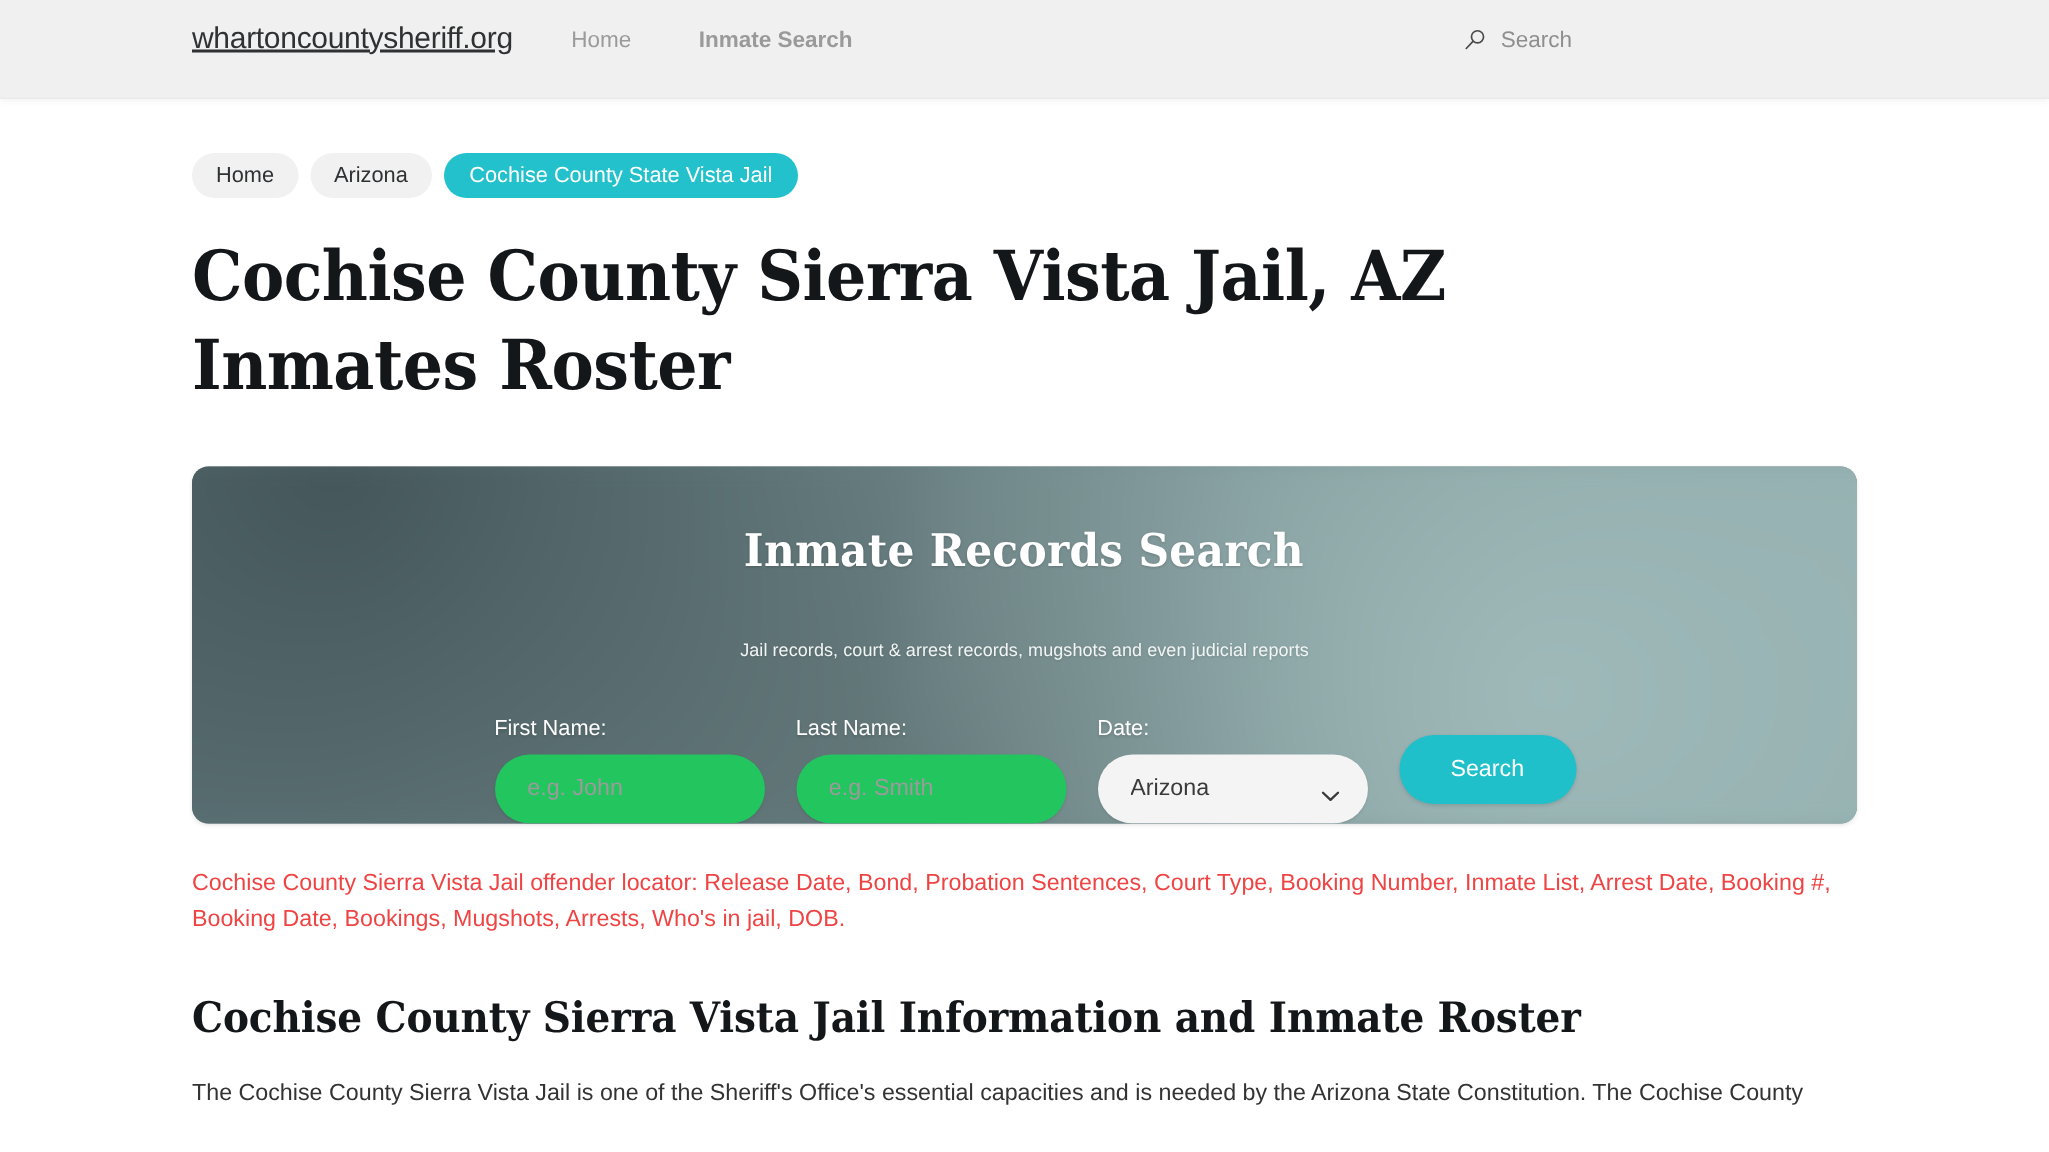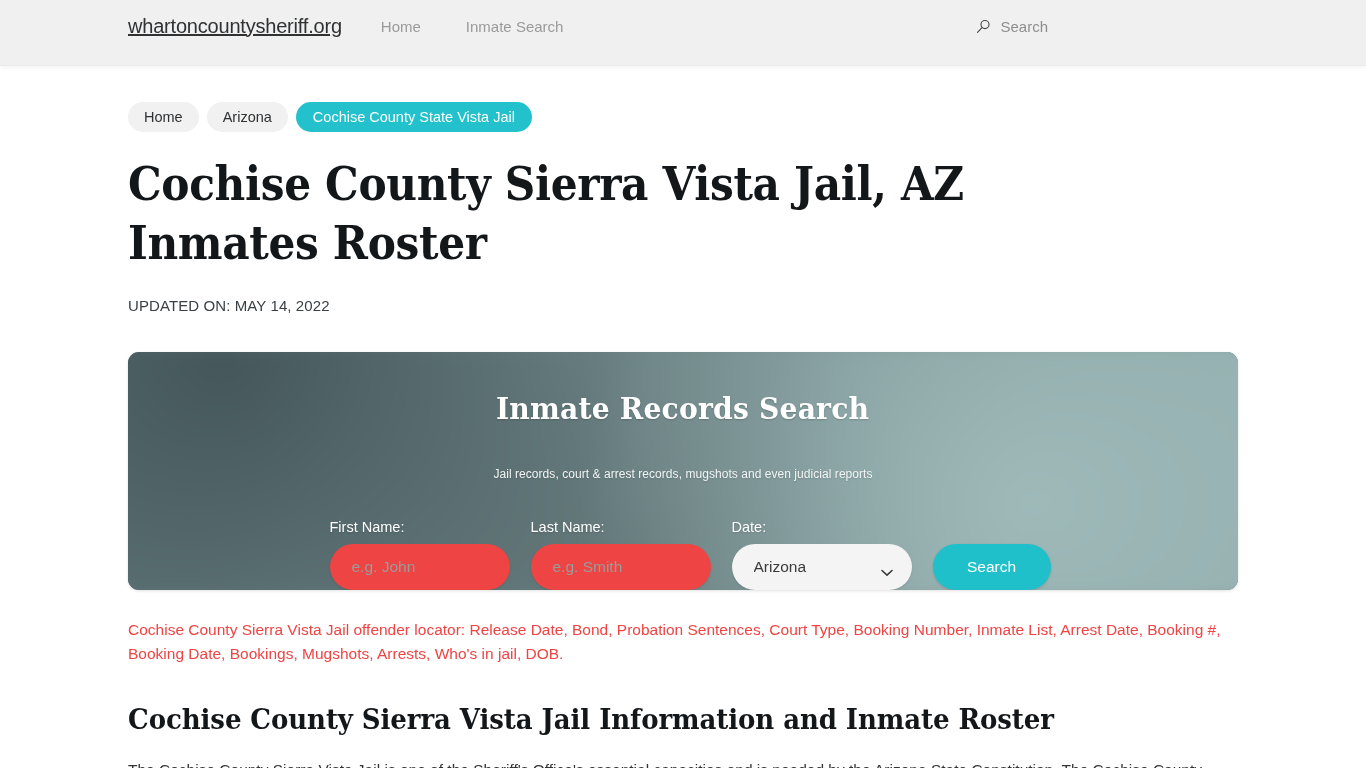--- a/index.html
+++ b/index.html
@@ -41,21 +41,21 @@
     align-items: center;
     margin-left: 39px;
   }
   .nav-link {
     font-size: 15px;
     color: #9a9a9a;
     text-decoration: none;
     margin-right: 45px;
     white-space: nowrap;
   }
-  .nav-link:last-child { margin-right: 0; }
+  .nav-link:last-child { margin-right: 0; font-weight: bold; }
   .header-search {
     margin-left: auto;
     display: flex;
     align-items: center;
     gap: 9px;
     margin-right: 190px;
   }
   .search-icon-wrap {
     width: 15px; height: 15px;
     display: flex; align-items: center; justify-content: center;
@@ -162,41 +162,41 @@
   .panel-subtitle {
     margin-top: 16px;
     font-size: 12px;
     color: #f2f5f5;
     letter-spacing: 0.05px;
     text-shadow: 0 1px 2px rgba(0,0,0,0.14);
   }
   .search-form {
     margin-top: 26px;
     display: flex;
-    align-items: flex-end;
+    align-items: center;
     gap: 21px;
     padding-left: 2px;
     margin-left: 12px;
   }
   .field {
     display: flex;
     flex-direction: column;
   }
   .field-label {
     font-size: 14.5px;
     color: #ffffff;
     margin-bottom: 9px;
     text-shadow: 0 1px 2px rgba(0,0,0,0.16);
   }
   .text-input {
     width: 180px;
     height: 46px;
     border: none;
     border-radius: 23px;
-    background: #ef4444;
+    background: #22c55e;
     padding: 0 22px;
     font-family: "Liberation Sans", sans-serif;
     font-size: 15.5px;
     color: #3a3a3a;
     outline: none;
     box-shadow: 0 1px 2px rgba(0,0,0,0.10);
   }
   .text-input::placeholder { color: #9b9b9b; }
   .select-wrap { position: relative; }
   .state-select {
@@ -286,21 +286,20 @@
 
 <main class="page">
 
   <nav class="breadcrumbs">
     <a class="crumb" href="#">Home</a>
     <a class="crumb" href="#">Arizona</a>
     <span class="crumb current">Cochise County State Vista Jail</span>
   </nav>
 
   <h1 class="page-title">Cochise County Sierra Vista Jail, AZ Inmates Roster</h1>
-  <div class="updated-on">UPDATED ON: MAY 14, 2022</div>
 
   <section class="search-panel">
     <div class="panel-bg"></div>
     <div class="panel-content">
       <h2 class="panel-title">Inmate Records Search</h2>
       <p class="panel-subtitle">Jail records, court &amp; arrest records, mugshots and even judicial reports</p>
 
       <form class="search-form">
         <div class="field">
           <label class="field-label">First Name:</label>

